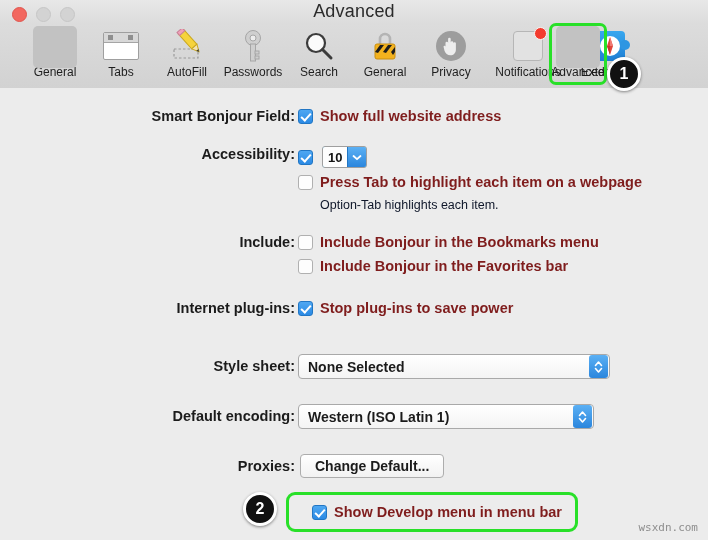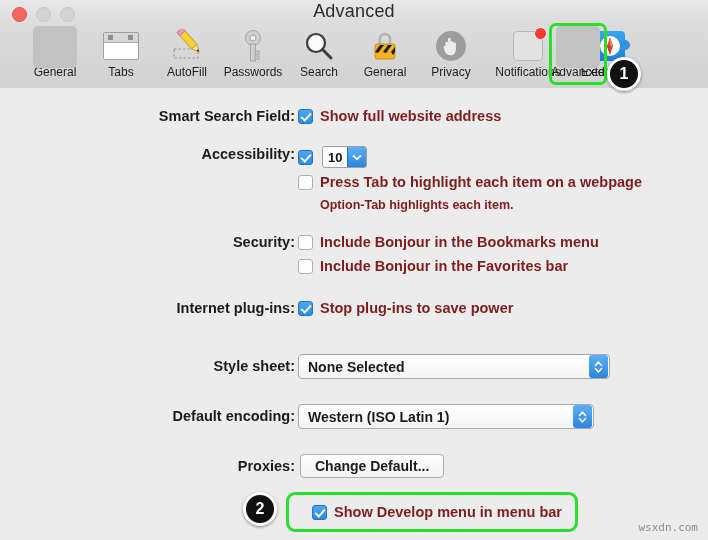--- a/index.html
+++ b/index.html
@@ -236,22 +236,22 @@
   .cb-text {
     margin-left: 7px;
     font-size: 14.5px;
     color: #7f1d1d;
     font-weight: bold;
   }
   .hint {
     position: absolute;
     left: 320px;
     font-size: 12.5px;
-    color: #7f1d1d;
-    font-weight: bold;
+    color: #0f172a;
+    font-weight: normal;
   }
 
   
   .stepper {
     display: inline-flex;
     align-items: stretch;
     margin-left: 9px;
     height: 20px;
     border-radius: 3px;
     overflow: hidden;
@@ -498,21 +498,21 @@
         </svg>
       </div>
       <div class="tb-label">Advanced</div>
     </div>
 
   </div>
 
   <div class="content">
 
     <div class="row" style="top:20px">
-      <div class="lbl">Smart Search Field:</div>
+      <div class="lbl">Smart Bonjour Field:</div>
       <div class="ctl">
         <span class="cb on"></span>
         <span class="cb-text">Show full website address</span>
       </div>
     </div>
 
     <div class="row" style="top:58px">
       <div class="lbl">Accessibility:</div>
       <div class="ctl">
         <span class="cb on"></span>
@@ -532,21 +532,21 @@
         <span class="cb off"></span>
         <span class="cb-text">Press Tab to highlight each item on a webpage</span>
       </div>
     </div>
 
     <div class="row" style="top:110px">
       <div class="hint">Option-Tab highlights each item.</div>
     </div>
 
     <div class="row" style="top:146px">
-      <div class="lbl">Security:</div>
+      <div class="lbl">Include:</div>
       <div class="ctl">
         <span class="cb off"></span>
         <span class="cb-text">Include Bonjour in the Bookmarks menu</span>
       </div>
     </div>
 
     <div class="row" style="top:170px">
       <div class="ctl">
         <span class="cb off"></span>
         <span class="cb-text">Include Bonjour in the Favorites bar</span>

